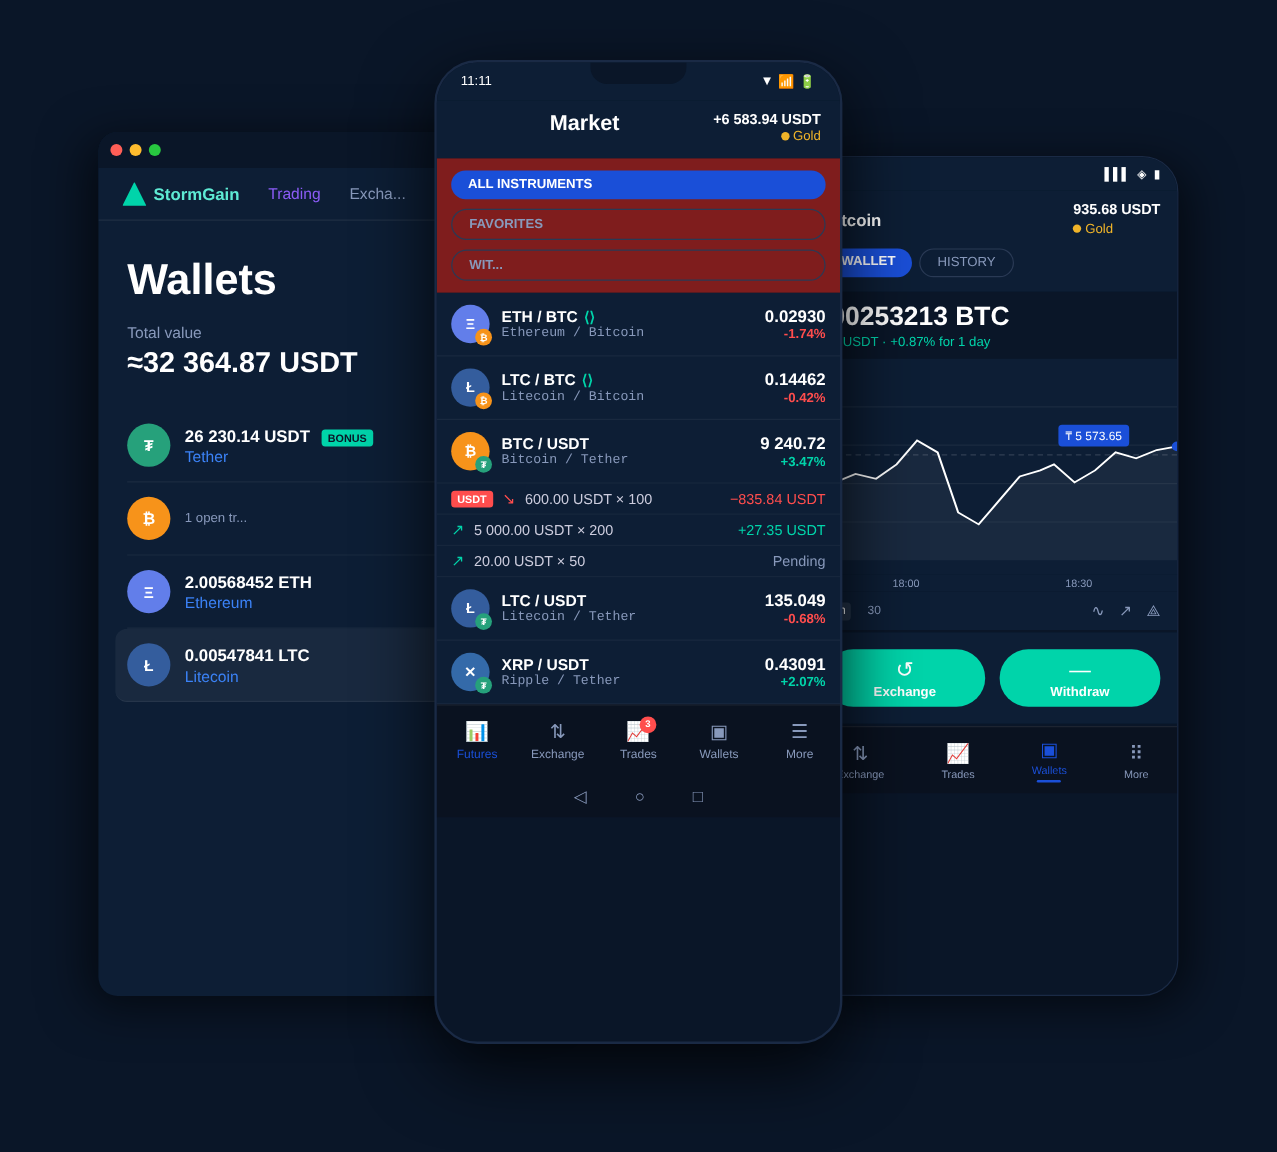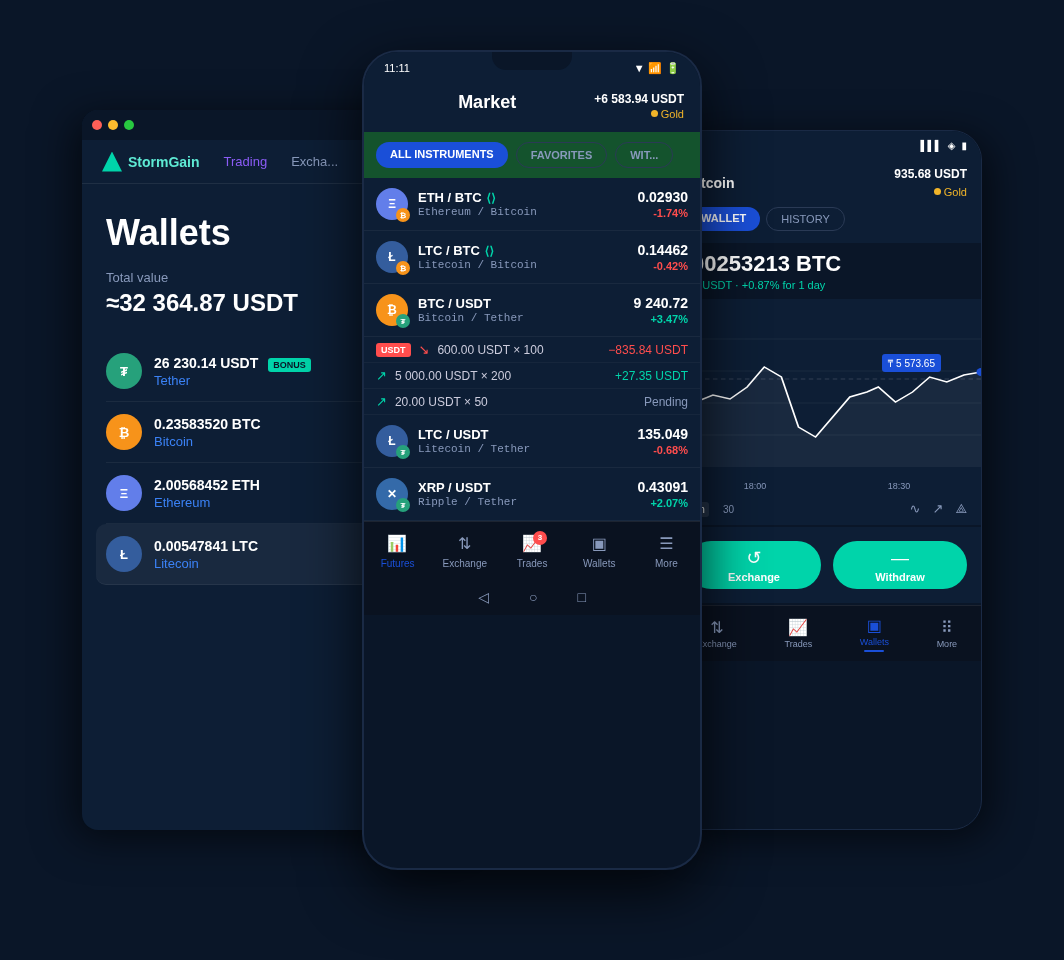--- a/index.html
+++ b/index.html
@@ -218,21 +218,22 @@
     .gold-dot { width: 7px; height: 7px; border-radius: 50%; background: #f0b429; }
     .header-row {
       display: flex;
       justify-content: space-between;
       align-items: flex-start;
     }
     .tab-bar-top {
       display: flex;
       gap: 8px;
       padding: 10px 12px;
-      background: #14532d;
+      background: #7f1d1d;
+      flex-direction: column;
     }
     .tab-pill {
       padding: 6px 14px;
       border-radius: 20px;
       font-size: 11px;
       font-weight: 600;
       cursor: pointer;
     }
     .tab-pill.active {
       background: #1a4fd8;
@@ -404,21 +405,21 @@
     .bitcoin-header {
       display: flex;
       justify-content: space-between;
       align-items: center;
     }
     .btc-name {
       color: white;
       font-size: 14px;
       font-weight: 600;
     }
-    .btc-balance-col { text-align: right; }
+    .btc-balance-col { text-align: left; }
     .btc-usdt { color: white; font-size: 12px; font-weight: 600; }
     .wallet-tabs {
       display: flex;
       gap: 6px;
       margin-top: 8px;
     }
     .wallet-tab {
       padding: 5px 14px;
       border-radius: 16px;
       font-size: 11px;
@@ -591,24 +592,20 @@
             <span>26 230.14 USDT</span>
             <span class="bonus-badge">BONUS</span>
           </div>
           <div class="wallet-name">Tether</div>
         </div>
         <div class="wallet-trades">2 open tra...</div>
       </div>
 
       <div class="wallet-item">
         <div class="coin-icon bitcoin">₿</div>
-        <div class="wallet-info">
-          <div class="wallet-amount">0.23583520 BTC</div>
-          <div class="wallet-name">Bitcoin</div>
-        </div>
         <div class="wallet-trades">1 open tr...</div>
       </div>
 
       <div class="wallet-item">
         <div class="coin-icon ethereum">Ξ</div>
         <div class="wallet-info">
           <div class="wallet-amount">2.00568452 ETH</div>
           <div class="wallet-name">Ethereum</div>
         </div>
         <div class="wallet-trades">1 open tr...</div>

